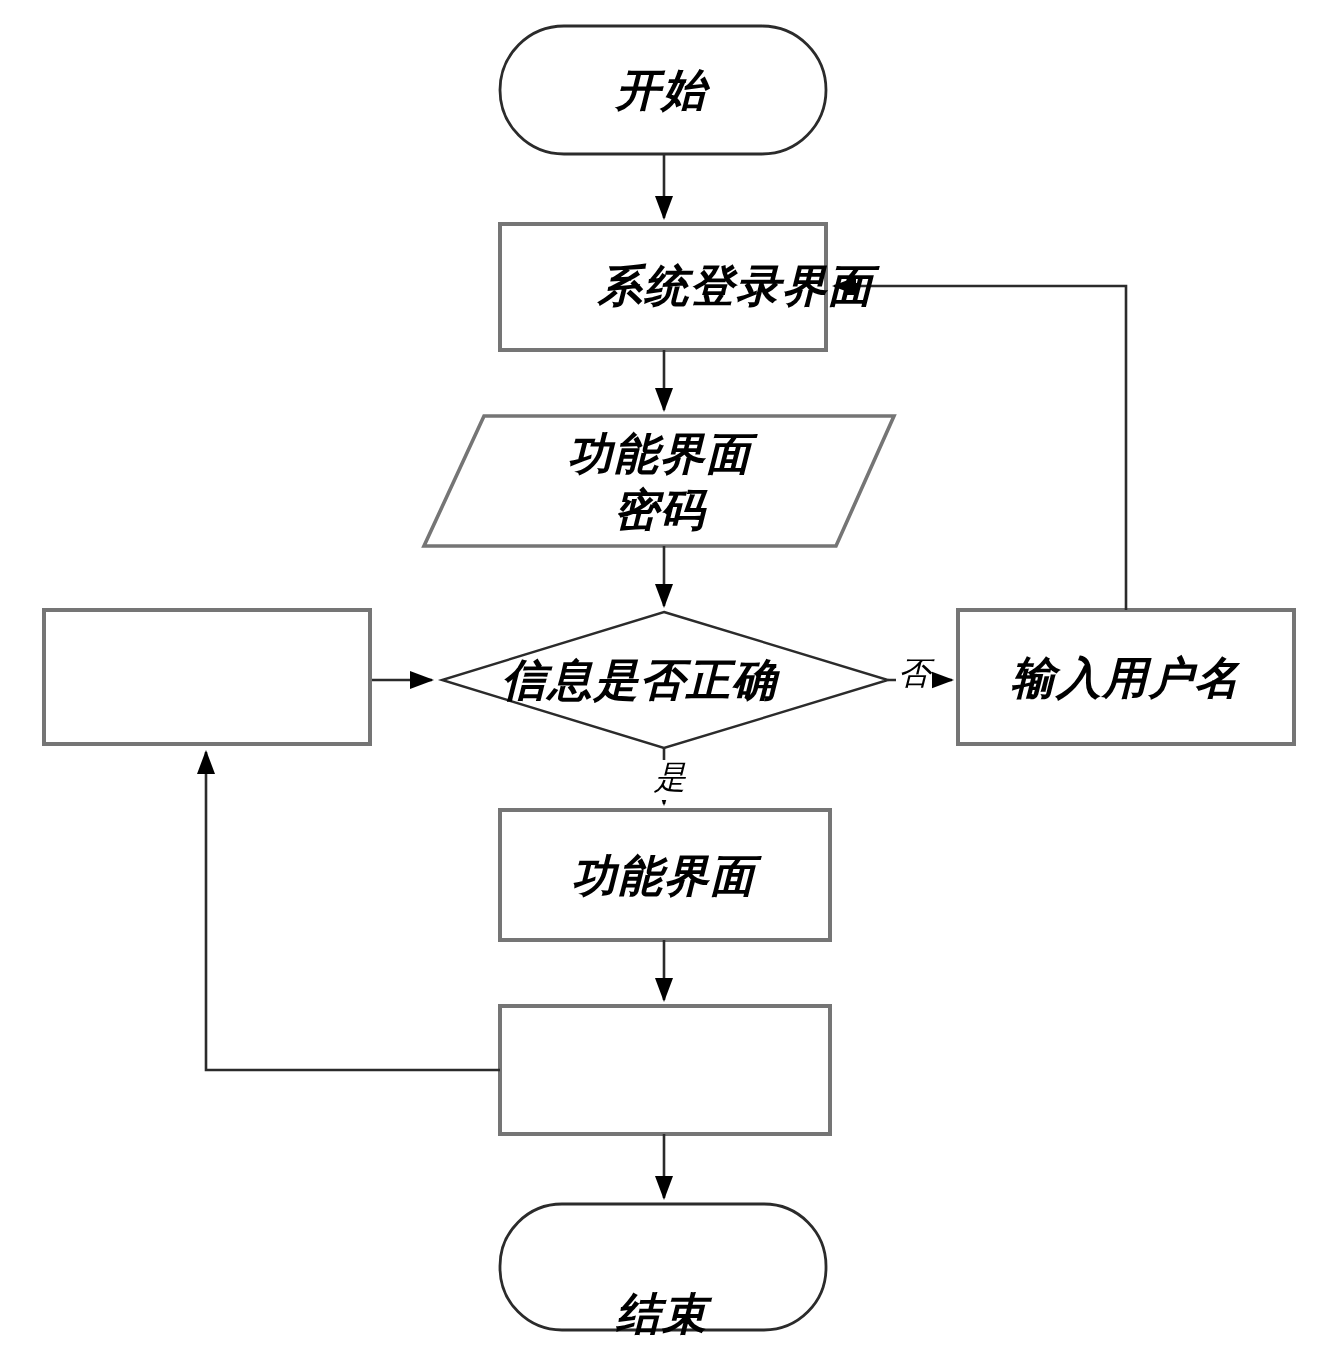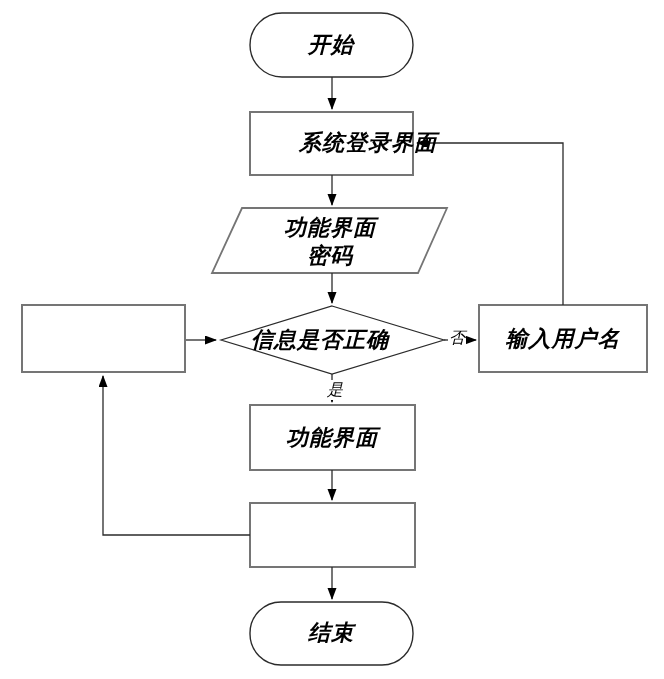--- a/index.html
+++ b/index.html
@@ -96,15 +96,15 @@
 
   <div class="lbl" style="left:563px;top:339px;">输入用户名</div>
 
   <div class="lbl small" style="left:457px;top:338px;">否</div>
 
   <div class="lbl small" style="left:335px;top:390px;">是</div>
 
   <div class="lbl" style="left:332px;top:438px;">功能界面</div>
 
 
-  <div class="lbl" style="left:331px;top:633px;">结束</div>
+  <div class="lbl" style="left:331px;top:657px;">结束</div>
 
 </div>
 
 </body></html>

